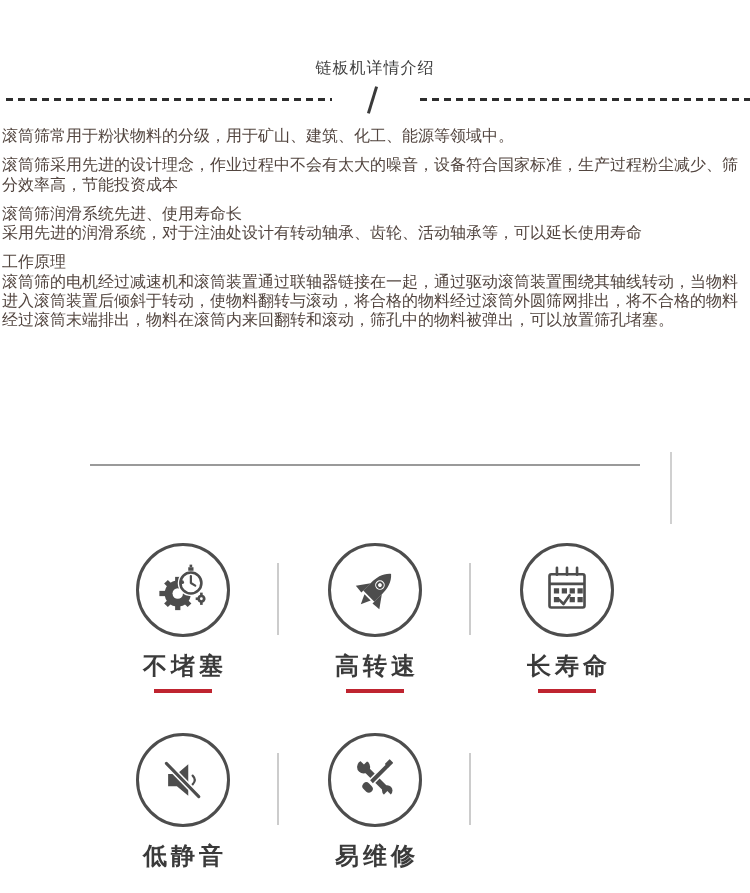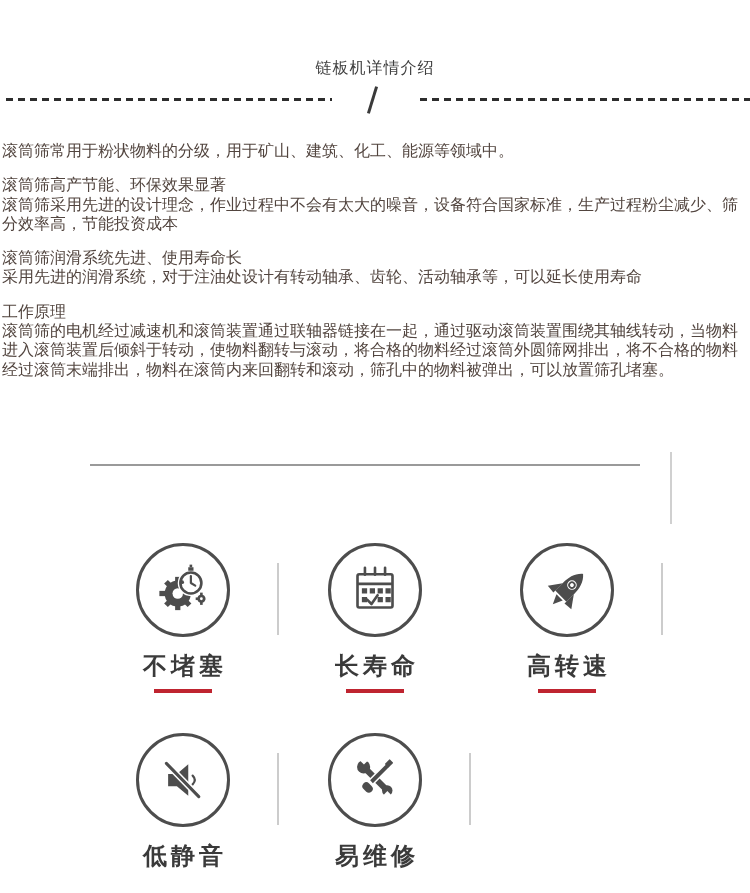--- a/index.html
+++ b/index.html
@@ -13,21 +13,21 @@
   .dash-line{position:absolute;top:12px;height:3px;
     background:repeating-linear-gradient(90deg,#2d2d2d 0 7px,transparent 7px 12px);}
   .dash-left{left:6px;width:326px;}
   .dash-right{left:420px;width:330px;}
   .slash-mark{position:absolute;left:371px;top:0;width:3px;height:28px;background:#3a3a3a;
     transform:rotate(17deg);}
 
   
   .intro{position:absolute;top:126px;left:2px;width:746px;color:#52453f;
     font-size:16px;line-height:19.3px;}
-  .intro p{margin:15px 0 10px 0;}
+  .intro p{margin:0 0 10px 0;}
   .intro .p-heading{display:block;}
 
   
   .rule-h{position:absolute;top:464px;left:90px;width:550px;height:2px;background:#9a9a9a;}
   .rule-v{position:absolute;top:452px;left:670px;width:2px;height:72px;background:#d0d0d0;}
 
   
   .features{position:absolute;top:543px;left:87px;width:576px;}
   .feat-row{display:flex;margin-bottom:40px;}
   .feat-cell{position:relative;width:192px;display:flex;flex-direction:column;align-items:center;}
@@ -51,21 +51,20 @@
     <div class="dash-line dash-left"></div>
     <div class="slash-mark"></div>
     <div class="dash-line dash-right"></div>
   </div>
 
   <div class="intro">
     <p>
       <span>滚筒筛常用于粉状物料的分级，用于矿山、建筑、化工、能源等领域中。</span>
     </p>
     <p>
-      <span class="p-heading">滚筒筛高产节能、环保效果显著</span>
       <span>滚筒筛采用先进的设计理念，作业过程中不会有太大的噪音，设备符合国家标准，生产过程粉尘减少、筛分效率高，节能投资成本</span>
     </p>
     <p>
       <span class="p-heading">滚筒筛润滑系统先进、使用寿命长</span>
       <span>采用先进的润滑系统，对于注油处设计有转动轴承、齿轮、活动轴承等，可以延长使用寿命</span>
     </p>
     <p>
       <span class="p-heading">工作原理</span>
       <span>滚筒筛的电机经过减速机和滚筒装置通过联轴器链接在一起，通过驱动滚筒装置围绕其轴线转动，当物料进入滚筒装置后倾斜于转动，使物料翻转与滚动，将合格的物料经过滚筒外圆筛网排出，将不合格的物料经过滚筒末端排出，物料在滚筒内来回翻转和滚动，筛孔中的物料被弹出，可以放置筛孔堵塞。</span>
     </p>
@@ -103,20 +102,37 @@
               <rect x="51.5" y="35" width="3" height="3.5"></rect>
               <rect x="51.5" y="45.5" width="3" height="3.5"></rect>
               <rect x="46.5" y="40.5" width="3.5" height="3"></rect>
               <rect x="54" y="40.5" width="3.5" height="3"></rect>
             </g>
             <circle cx="53" cy="42" r="1.6" fill="#ffffff"></circle>
             <circle cx="31" cy="23" r="2.2" class="ic"></circle>
           </svg>
         </div>
         <div class="feat-label">不堵塞</div>
+        <div class="feat-underline"></div>
+      </div>
+
+      <div class="feat-cell has-div">
+        <div class="feat-circle">
+          <svg viewBox="0 0 64 64">
+            <g transform="rotate(45 32 32)">
+              <path class="ic" d="M32 6 C39 12 41 21 41 29 L41 42 L23 42 L23 29 C23 21 25 12 32 6 Z"></path>
+              <path class="ic" d="M23 30 L13 44 L23 45 Z"></path>
+              <path class="ic" d="M41 30 L51 44 L41 45 Z"></path>
+              <path class="ic" d="M27 44 L32 55 L37 44 Z"></path>
+              <circle cx="32" cy="24" r="5.5" fill="#ffffff"></circle>
+              <circle cx="32" cy="24" r="3.2" fill="none" stroke="#4d4d4d" stroke-width="2"></circle>
+            </g>
+          </svg>
+        </div>
+        <div class="feat-label">高转速</div>
         <div class="feat-underline"></div>
       </div>
 
       <div class="feat-cell">
         <div class="feat-circle">
           <svg viewBox="0 0 64 64">
             <rect x="12" y="14" width="40" height="38" rx="2" fill="none" stroke="#4d4d4d" stroke-width="3"></rect>
             <line x1="12" y1="25" x2="52" y2="25" stroke="#4d4d4d" stroke-width="3"></line>
             <g class="ic">
               <rect x="19" y="5" width="3" height="11" rx="1.5"></rect>
@@ -130,37 +146,20 @@
               <rect x="35" y="40" width="6" height="6"></rect>
               <rect x="44" y="40" width="6" height="6"></rect>
             </g>
             <path d="M23 43 L28 48 L35 38" fill="none" stroke="#4d4d4d" stroke-width="3" stroke-linecap="round" stroke-linejoin="round"></path>
           </svg>
         </div>
         <div class="feat-label">长寿命</div>
         <div class="feat-underline"></div>
       </div>
 
-      <div class="feat-cell has-div">
-        <div class="feat-circle">
-          <svg viewBox="0 0 64 64">
-            <g transform="rotate(45 32 32)">
-              <path class="ic" d="M32 6 C39 12 41 21 41 29 L41 42 L23 42 L23 29 C23 21 25 12 32 6 Z"></path>
-              <path class="ic" d="M23 30 L13 44 L23 45 Z"></path>
-              <path class="ic" d="M41 30 L51 44 L41 45 Z"></path>
-              <path class="ic" d="M27 44 L32 55 L37 44 Z"></path>
-              <circle cx="32" cy="24" r="5.5" fill="#ffffff"></circle>
-              <circle cx="32" cy="24" r="3.2" fill="none" stroke="#4d4d4d" stroke-width="2"></circle>
-            </g>
-          </svg>
-        </div>
-        <div class="feat-label">高转速</div>
-        <div class="feat-underline"></div>
-      </div>
-
     </div>
 
     <div class="feat-row">
 
       <div class="feat-cell has-div">
         <div class="feat-circle">
           <svg viewBox="0 0 64 64">
             <polygon class="ic" points="15,25 25,25 38,14 38,50 25,39 15,39"></polygon>
             <path d="M43 27 q5 5 0 10" fill="none" stroke="#4d4d4d" stroke-width="2.5" stroke-linecap="round"></path>
             <line x1="13" y1="13" x2="50" y2="51" stroke="#ffffff" stroke-width="7"></line>

